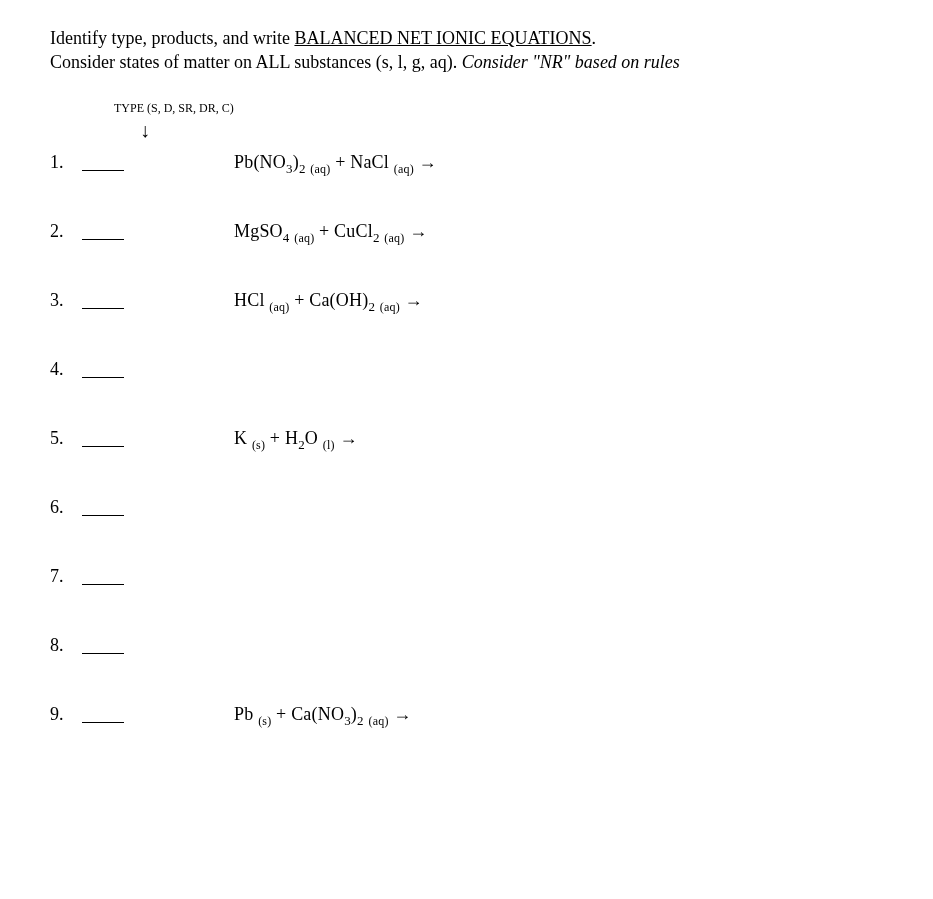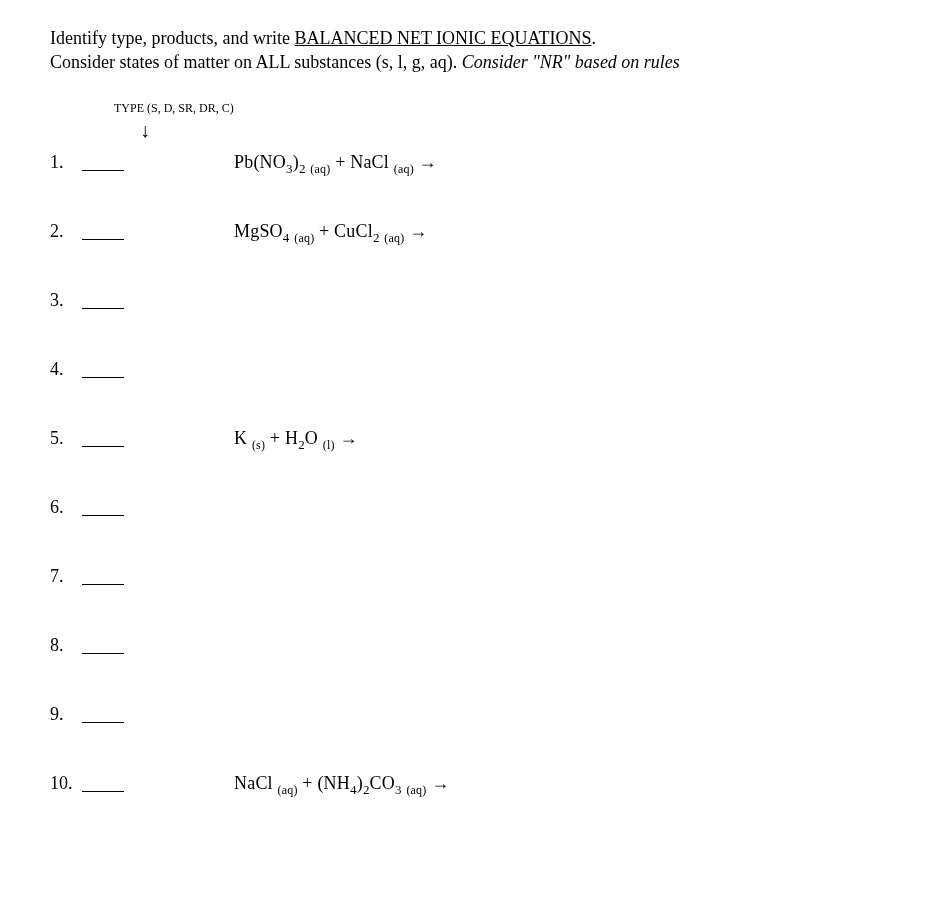--- a/index.html
+++ b/index.html
@@ -95,20 +95,21 @@
       <span class="equation">Pb(NO<sub>3</sub>)<sub>2</sub> <sub class="state-sub">(aq)</sub>  +  NaCl <sub class="state-sub">(aq)</sub>  <span class="arrow-right">→</span></span>
     </div>
     <div class="problem-row">
       <span class="problem-number">2.</span>
       <span class="blank"></span>
       <span class="equation">MgSO<sub>4</sub> <sub class="state-sub">(aq)</sub>  +  CuCl<sub>2</sub> <sub class="state-sub">(aq)</sub>  <span class="arrow-right">→</span></span>
     </div>
     <div class="problem-row">
       <span class="problem-number">3.</span>
       <span class="blank"></span>
+      <span class="equation">HCl <sub class="state-sub">(aq)</sub>  +  Ca(OH)<sub>2</sub> <sub class="state-sub">(aq)</sub>  <span class="arrow-right">→</span></span>
     </div>
     <div class="problem-row">
       <span class="problem-number">4.</span>
       <span class="blank"></span>
     </div>
     <div class="problem-row">
       <span class="problem-number">5.</span>
       <span class="blank"></span>
       <span class="equation">K <sub class="state-sub">(s)</sub>  +  H<sub>2</sub>O <sub class="state-sub">(l)</sub>  <span class="arrow-right">→</span></span>
     </div>
@@ -120,19 +121,15 @@
       <span class="problem-number">7.</span>
       <span class="blank"></span>
     </div>
     <div class="problem-row">
       <span class="problem-number">8.</span>
       <span class="blank"></span>
     </div>
     <div class="problem-row">
       <span class="problem-number">9.</span>
       <span class="blank"></span>
-    </div>
-    <div class="problem-row">
-      <span class="problem-number">10.</span>
-      <span class="blank"></span>
-      <span class="equation">NaCl <sub class="state-sub">(aq)</sub>  +  (NH<sub>4</sub>)<sub>2</sub>CO<sub>3</sub> <sub class="state-sub">(aq)</sub>  <span class="arrow-right">→</span></span>
+      <span class="equation">Pb <sub class="state-sub">(s)</sub>    +    Ca(NO<sub>3</sub>)<sub>2</sub> <sub class="state-sub">(aq)</sub>  <span class="arrow-right">→</span></span>
     </div>
   </div>
 
 </body></html>

